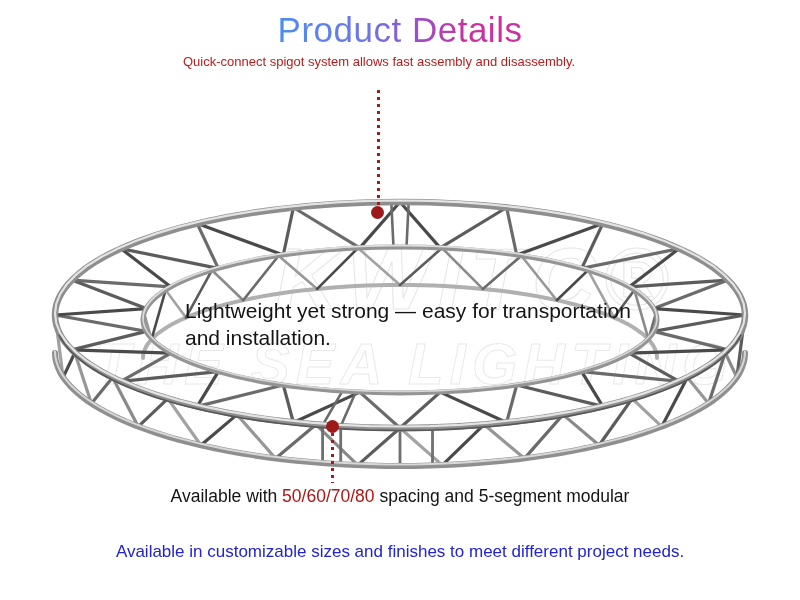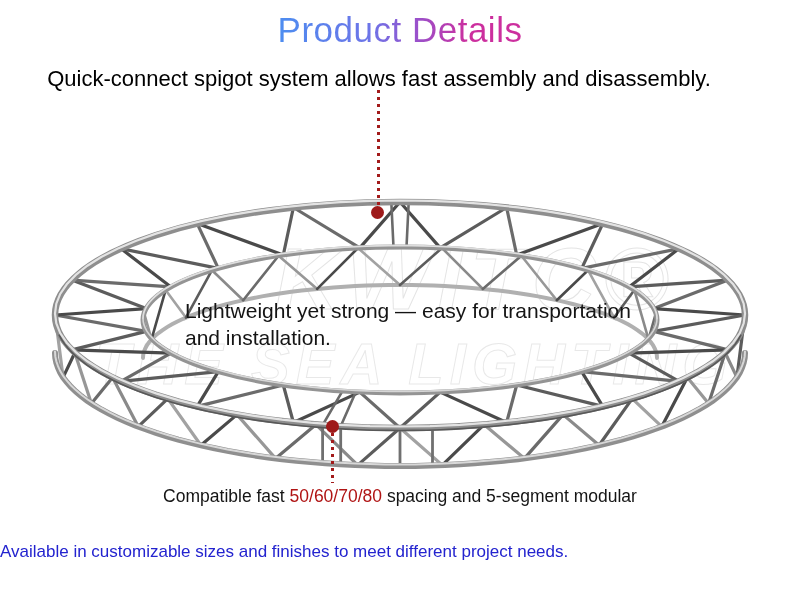--- a/index.html
+++ b/index.html
@@ -11,28 +11,28 @@
 
   
   .title-wrap{position:absolute;top:10px;left:0;width:800px;text-align:center;}
   .title{
     display:inline-block;font-size:35px;font-weight:normal;letter-spacing:.5px;
     background:linear-gradient(90deg,#4d8df0 0%,#6d74e8 38%,#9c4fc9 58%,#cc2f9e 78%,#cc2f9e 100%);
     -webkit-background-clip:text;background-clip:text;color:transparent;
   }
 
   
-  .anno-top{position:absolute;top:66px;left:0;width:758px;text-align:center;
-    font-size:22px;color:#000000;}
+  .anno-top{position:absolute;top:54px;left:0;width:758px;text-align:center;
+    font-size:13px;color:#b91c1c;}
   .anno-mid{position:absolute;top:297px;left:185px;font-size:21px;color:#141414;
     line-height:27px;z-index:6;}
   .anno-compat{position:absolute;top:486px;left:0;width:800px;text-align:center;
     font-size:17.5px;color:#141414;z-index:6;}
   .anno-compat .hl{color:#b01414;}
-  .anno-footer{position:absolute;top:542px;left:0;width:800px;text-align:left;
+  .anno-footer{position:absolute;top:542px;left:0;width:800px;text-align:center;
     font-size:17px;color:#2323cf;z-index:6;}
 
   
   .vdots{position:absolute;width:3px;z-index:7;
     background:repeating-linear-gradient(to bottom,#a31b1b 0 3px,transparent 3px 7px);}
   #leader-top{left:377px;top:90px;height:117px;}
   #leader-bottom{left:331px;top:433px;height:50px;}
   .cdot{position:absolute;width:13px;height:13px;border-radius:50%;background:#9e1a1a;z-index:7;}
   #dot-top{left:371px;top:206px;}
   #dot-bottom{left:326px;top:420px;}
@@ -166,18 +166,18 @@
   <div class="cdot" id="dot-top"></div>
   <div class="vdots" id="leader-bottom"></div>
   <div class="cdot" id="dot-bottom"></div>
 
   <div class="anno-mid">
     <span style="display:block">Lightweight yet strong — easy for transportation</span>
     <span style="display:block">and installation.</span>
   </div>
 
   <div class="anno-compat">
-    <span>Compatible fast </span><span class="hl">50/60/70/80</span><span> spacing and 5-segment modular</span>
+    <span>Available with </span><span class="hl">50/60/70/80</span><span> spacing and 5-segment modular</span>
   </div>
 
   <div class="anno-footer">Available in customizable sizes and finishes to meet different project needs.</div>
 
 </div>
 
 </body></html>

